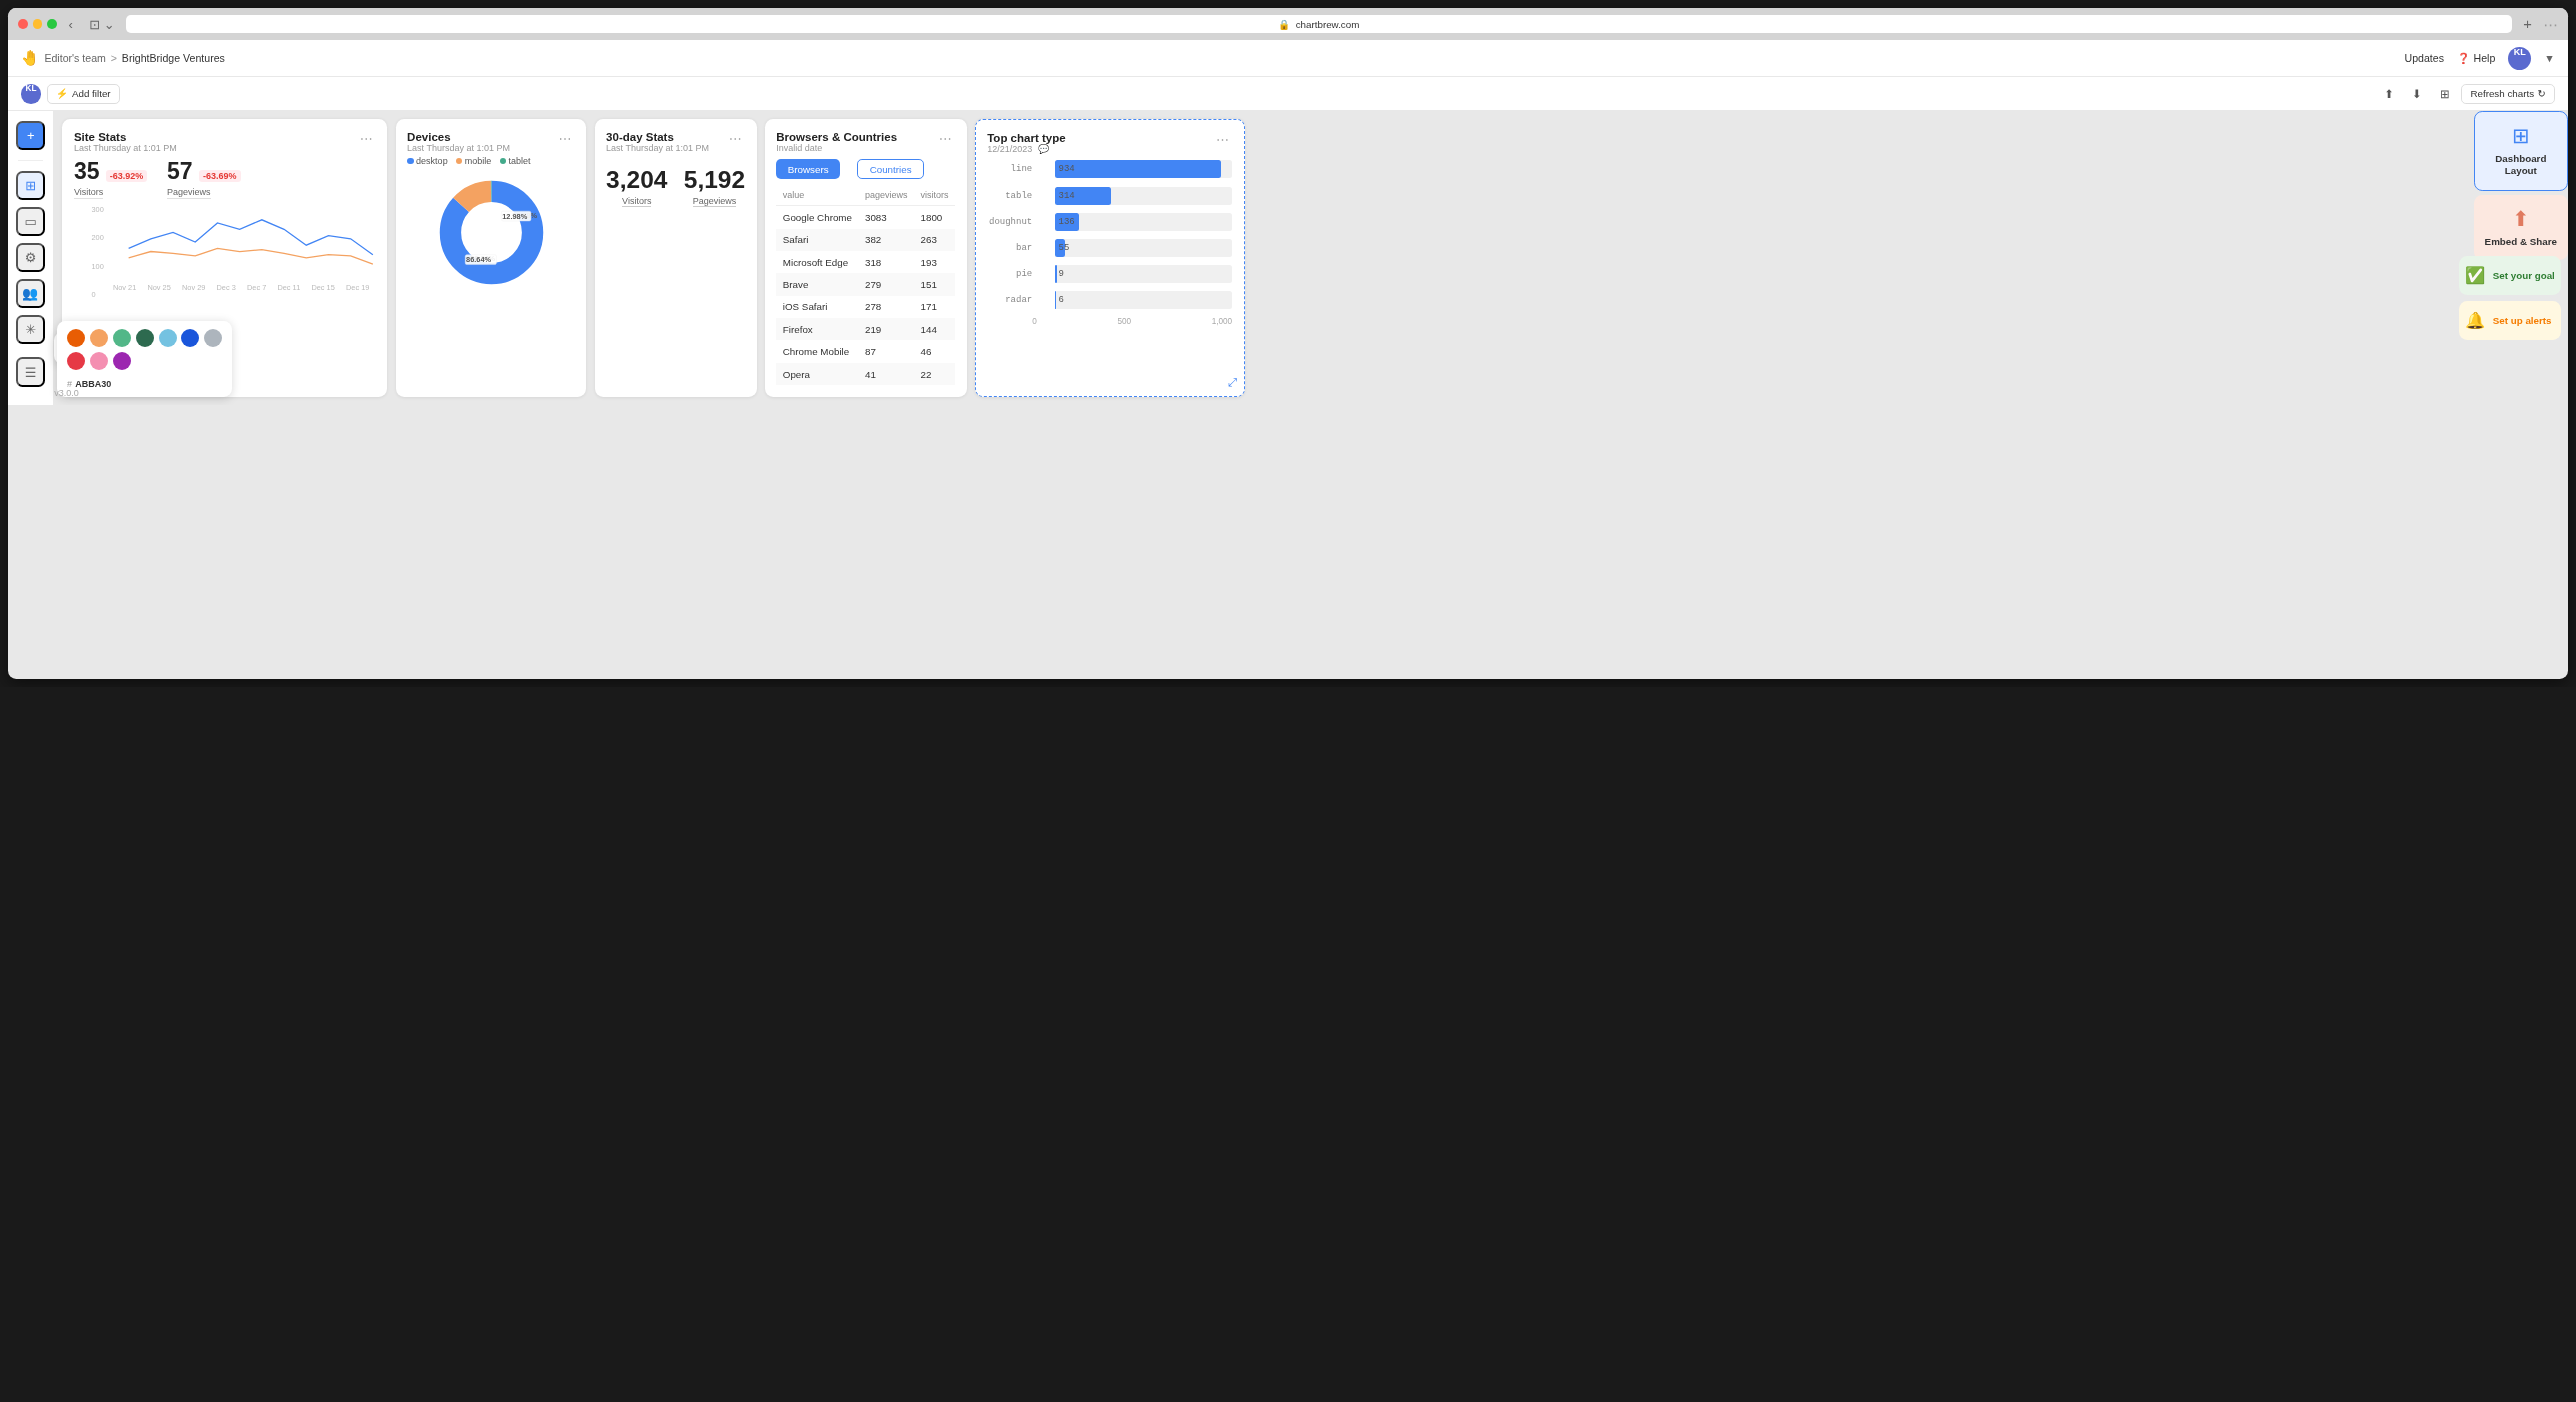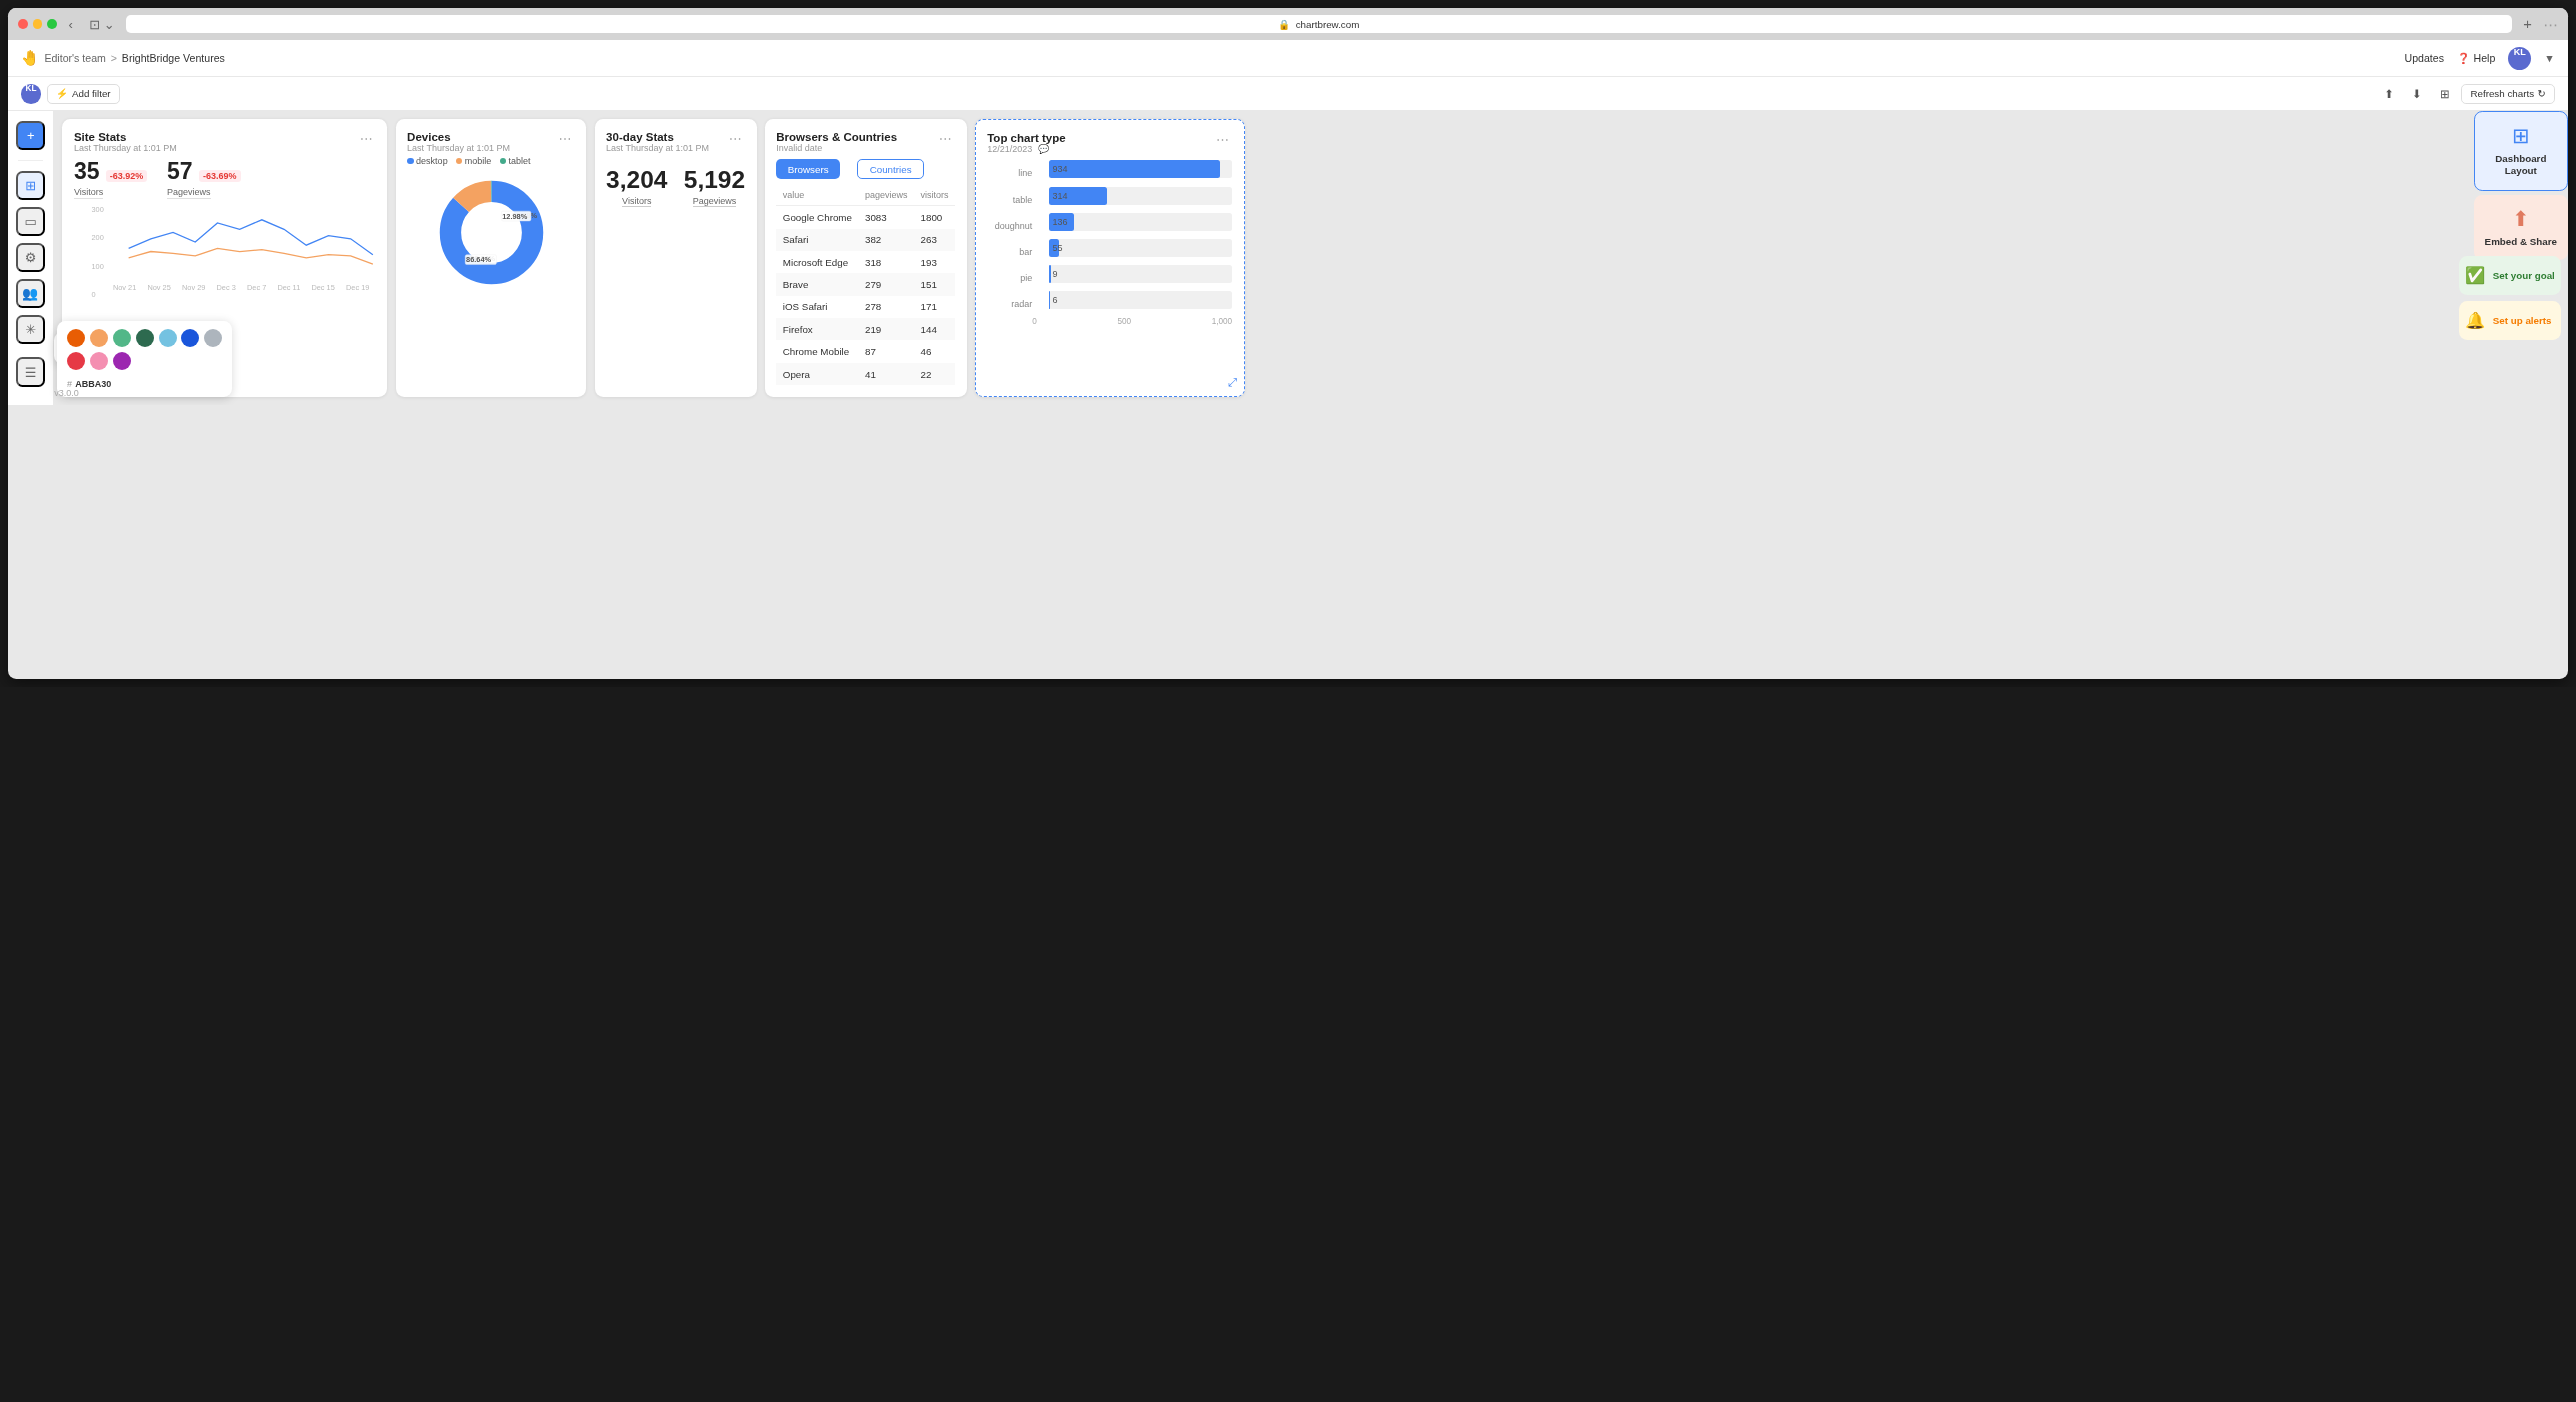--- a/index.html
+++ b/index.html
@@ -225,21 +225,21 @@
       color: #888;
       padding: 4.9px 6.5px;
       border-bottom: 0.8px solid #eee;
       font-weight: 500;
     }
     .data-table td { padding: 5.7px 6.5px; font-size: 9.8px; color: #333; }
     .data-table tr:nth-child(even) td { background: #f9f9f9; }
 
     
     .bar-chart-wrap { margin-top: 6.5px; }
-    .bar-row { display: flex; align-items: flex-end; gap: 17px; margin-bottom: 8.2px; }
+    .bar-row { display: flex; align-items: center; gap: 23px; margin-bottom: 8.2px; font-family: Liberation Mono, monospace; }
     .bar-label { width: 45px; text-align: right; font-size: 9px; color: #888; }
     .bar-track { flex: 1; background: #f0f0f0; border-radius: 2.5px; height: 18px; position: relative; }
     .bar-fill { height: 100%; background: #4285f4; border-radius: 2.5px; display: flex; align-items: center; }
     .bar-value { font-size: 9px; color: #555; margin-left: 3.3px; white-space: nowrap; }
 
     
     .color-palette {
       position: absolute;
       bottom: 8.2px;
       left: 49px;

